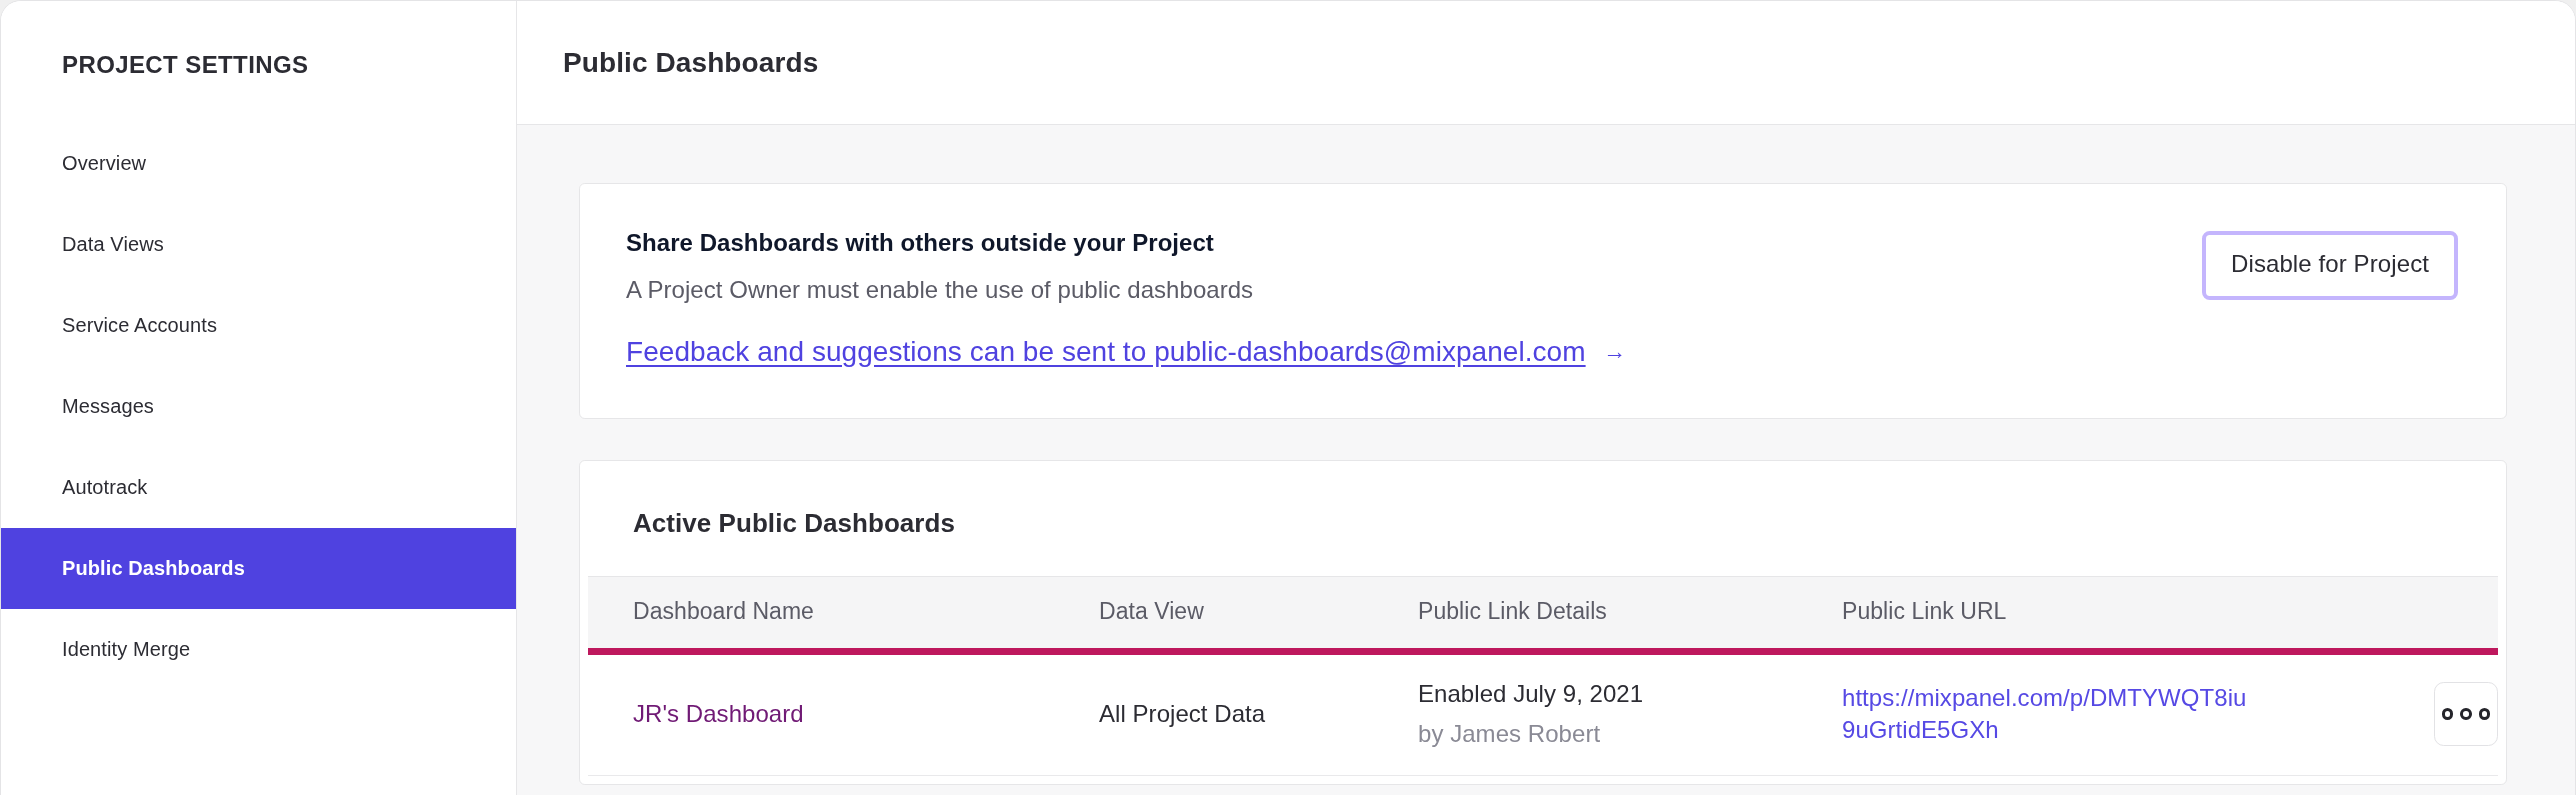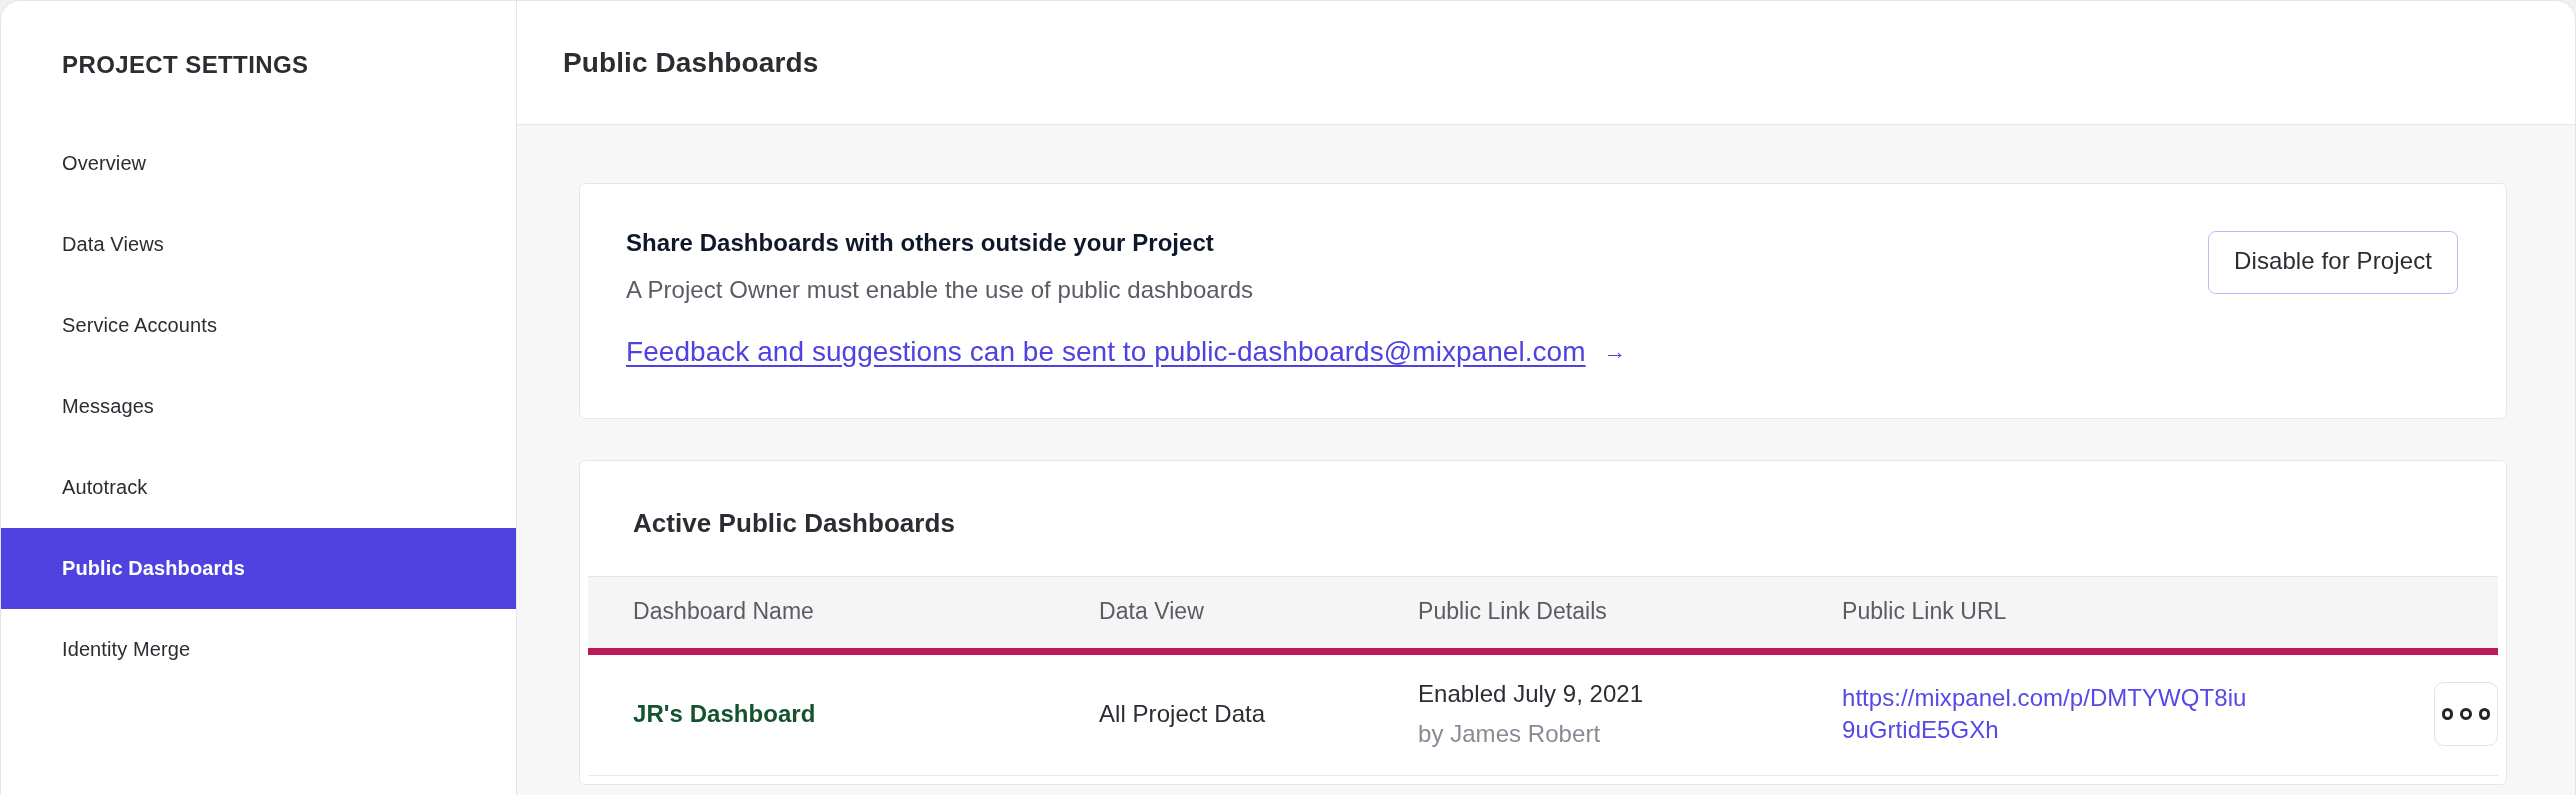--- a/index.html
+++ b/index.html
@@ -142,21 +142,21 @@
     letter-spacing: 0.05px;
   }
   .feedback-arrow {
     font-size: 23px;
     color: #4f42e0;
     line-height: 1;
     transform: translateY(-1px);
   }
   .disable-btn {
     flex: 0 0 auto;
-    border: 1px solid #c4b5fd;
+    border: 4px solid #c4b5fd;
     border-radius: 7.7px;
     background: #ffffff;
     color: #2c2c33;
     font-size: 24px;
     font-family: "Liberation Sans", sans-serif;
     padding: 15.5px 25px 17.4px 25px;
     cursor: pointer;
     white-space: nowrap;
     letter-spacing: 0.1px;
     margin-top: 1.9px;
@@ -196,23 +196,22 @@
   .dash-table th.c5, .dash-table td.c5 { width: 174px; }
   .dash-table tbody tr { border-bottom: 1px solid #e9e9eb; }
   .dash-table td {
     padding: 25px 0 27px 0;
     vertical-align: middle;
     font-size: 24px;
     color: #2c2c33;
     letter-spacing: 0.05px;
   }
   .dash-name-link {
-    color: #14532d;
-    cursor: pointer;
-    font-weight: bold;
+    color: #701a75;
+    cursor: pointer;
   }
   .link-detail-main { color: #2c2c33; }
   .link-detail-sub {
     color: #8a8a95;
     margin-top: 11.6px;
   }
   .url-link {
     color: #5649e4;
     cursor: pointer;
     line-height: 1.32;

